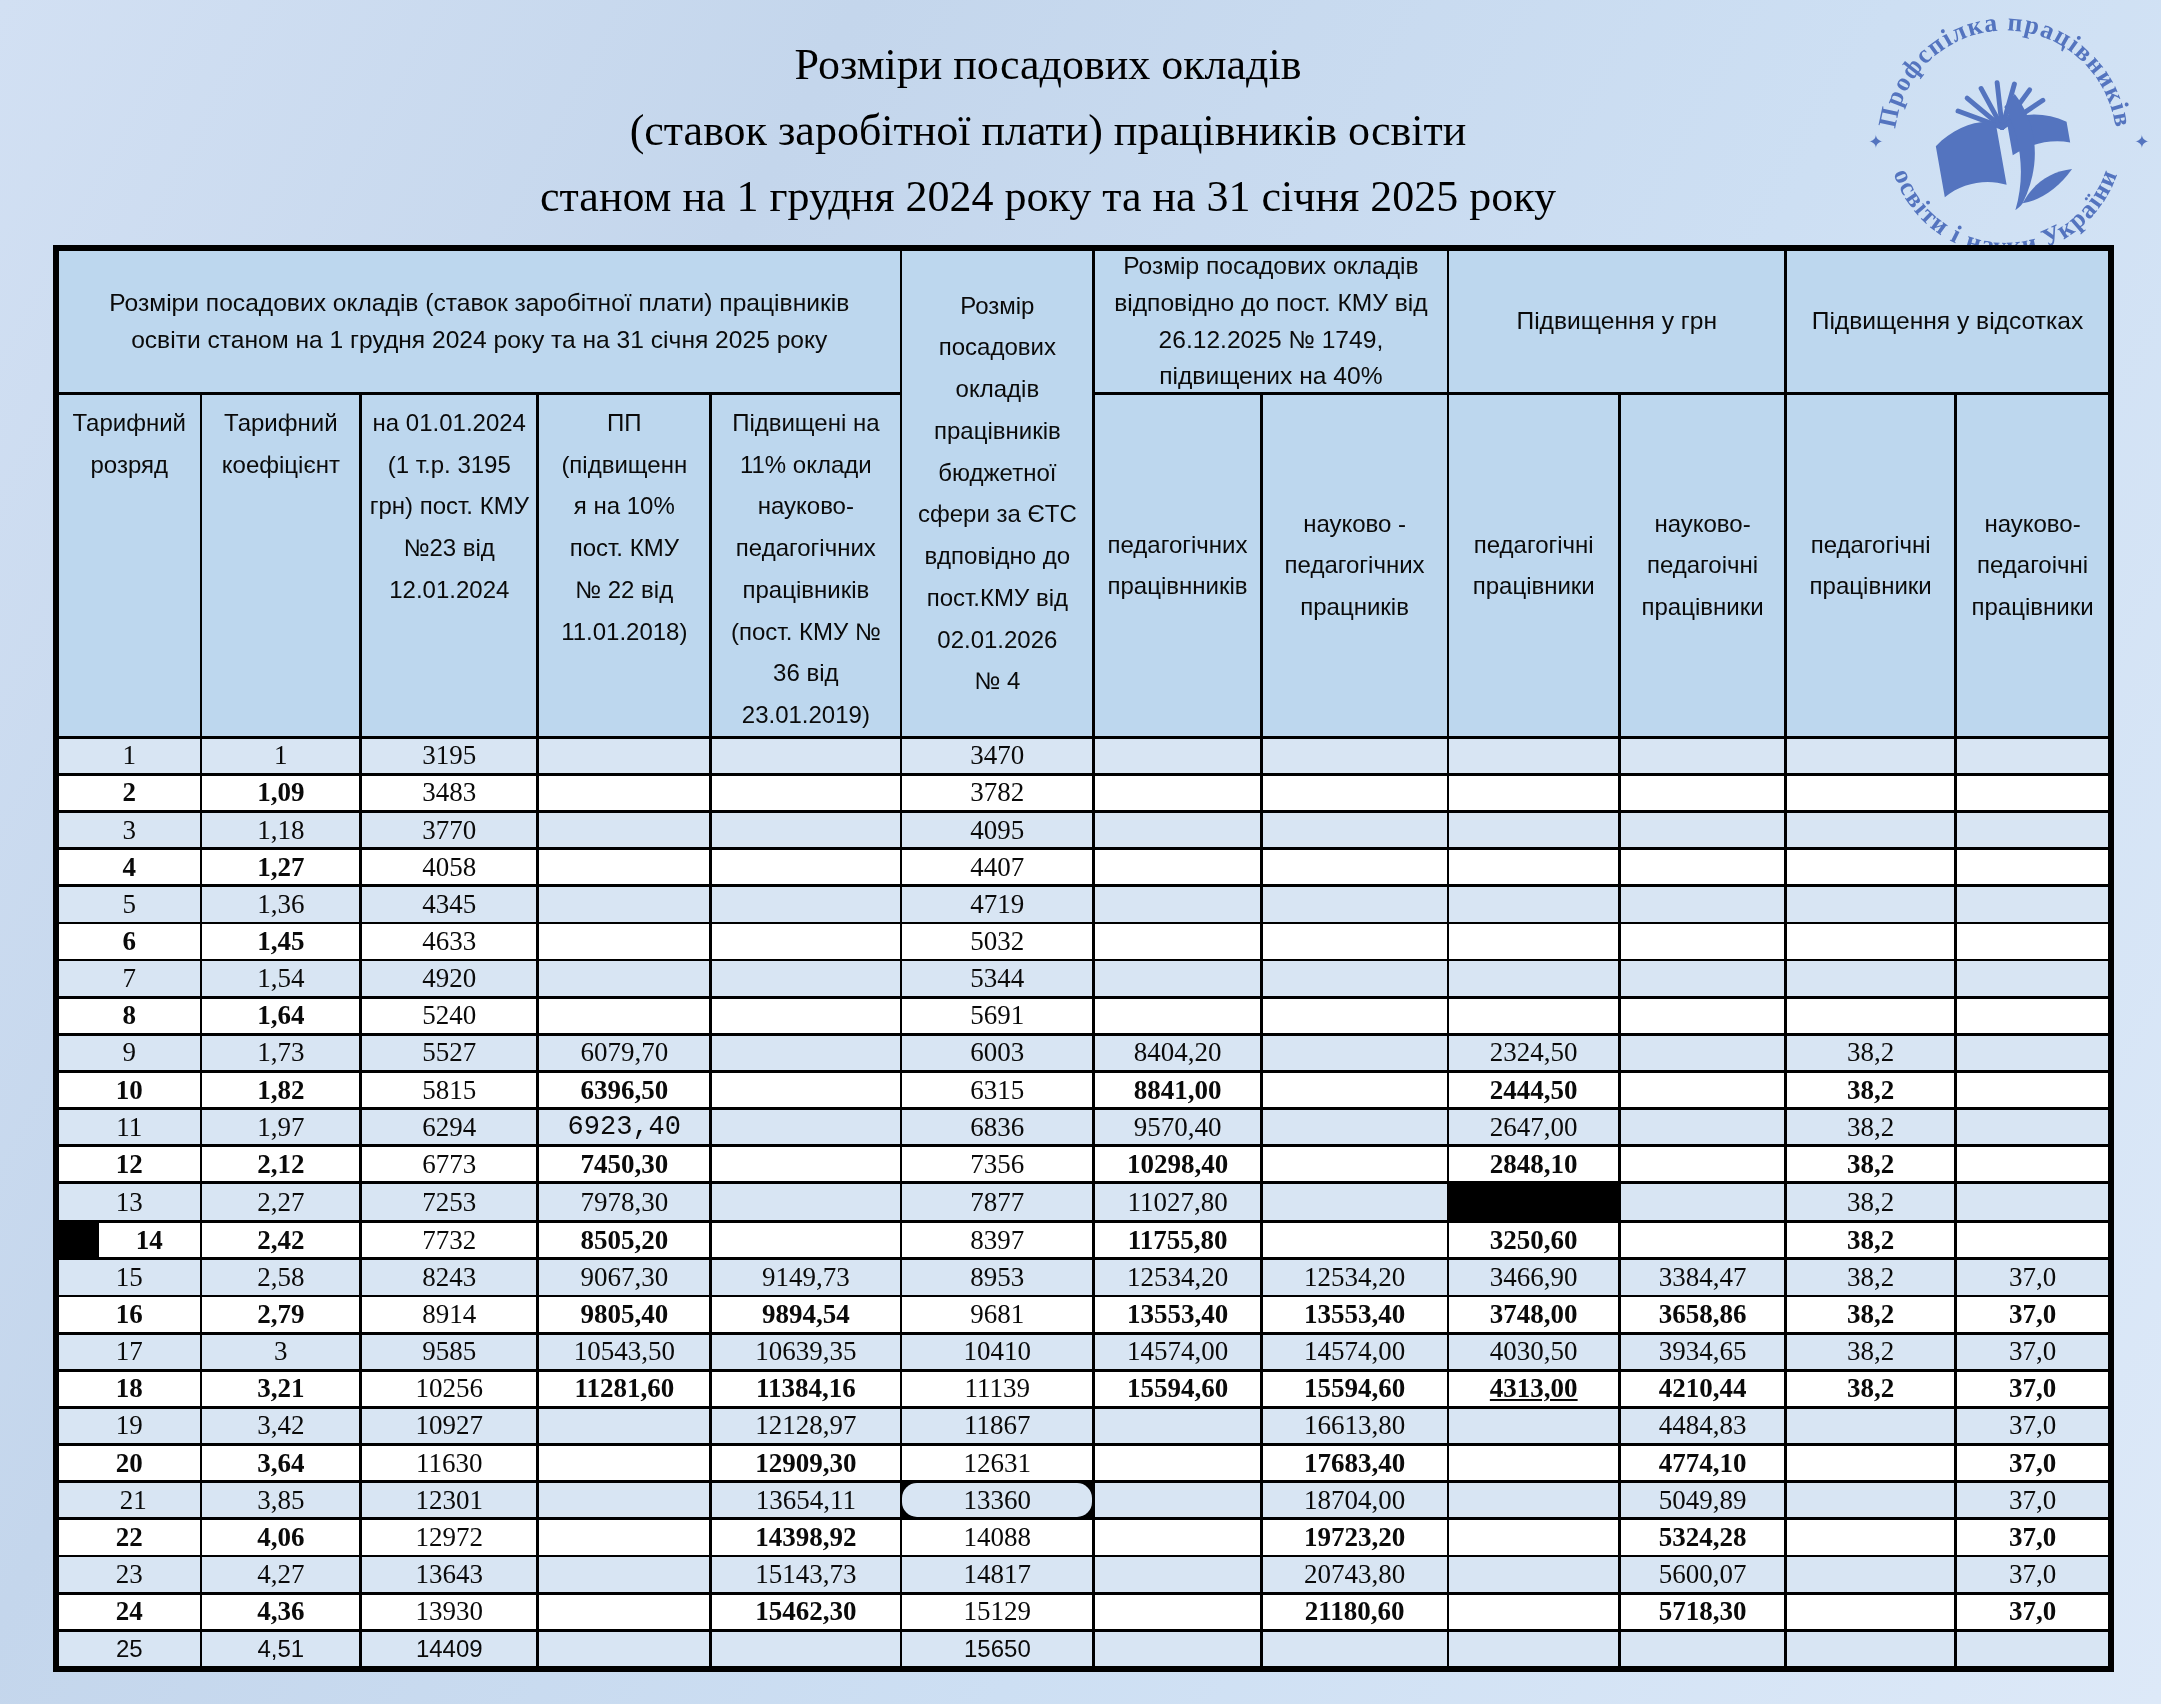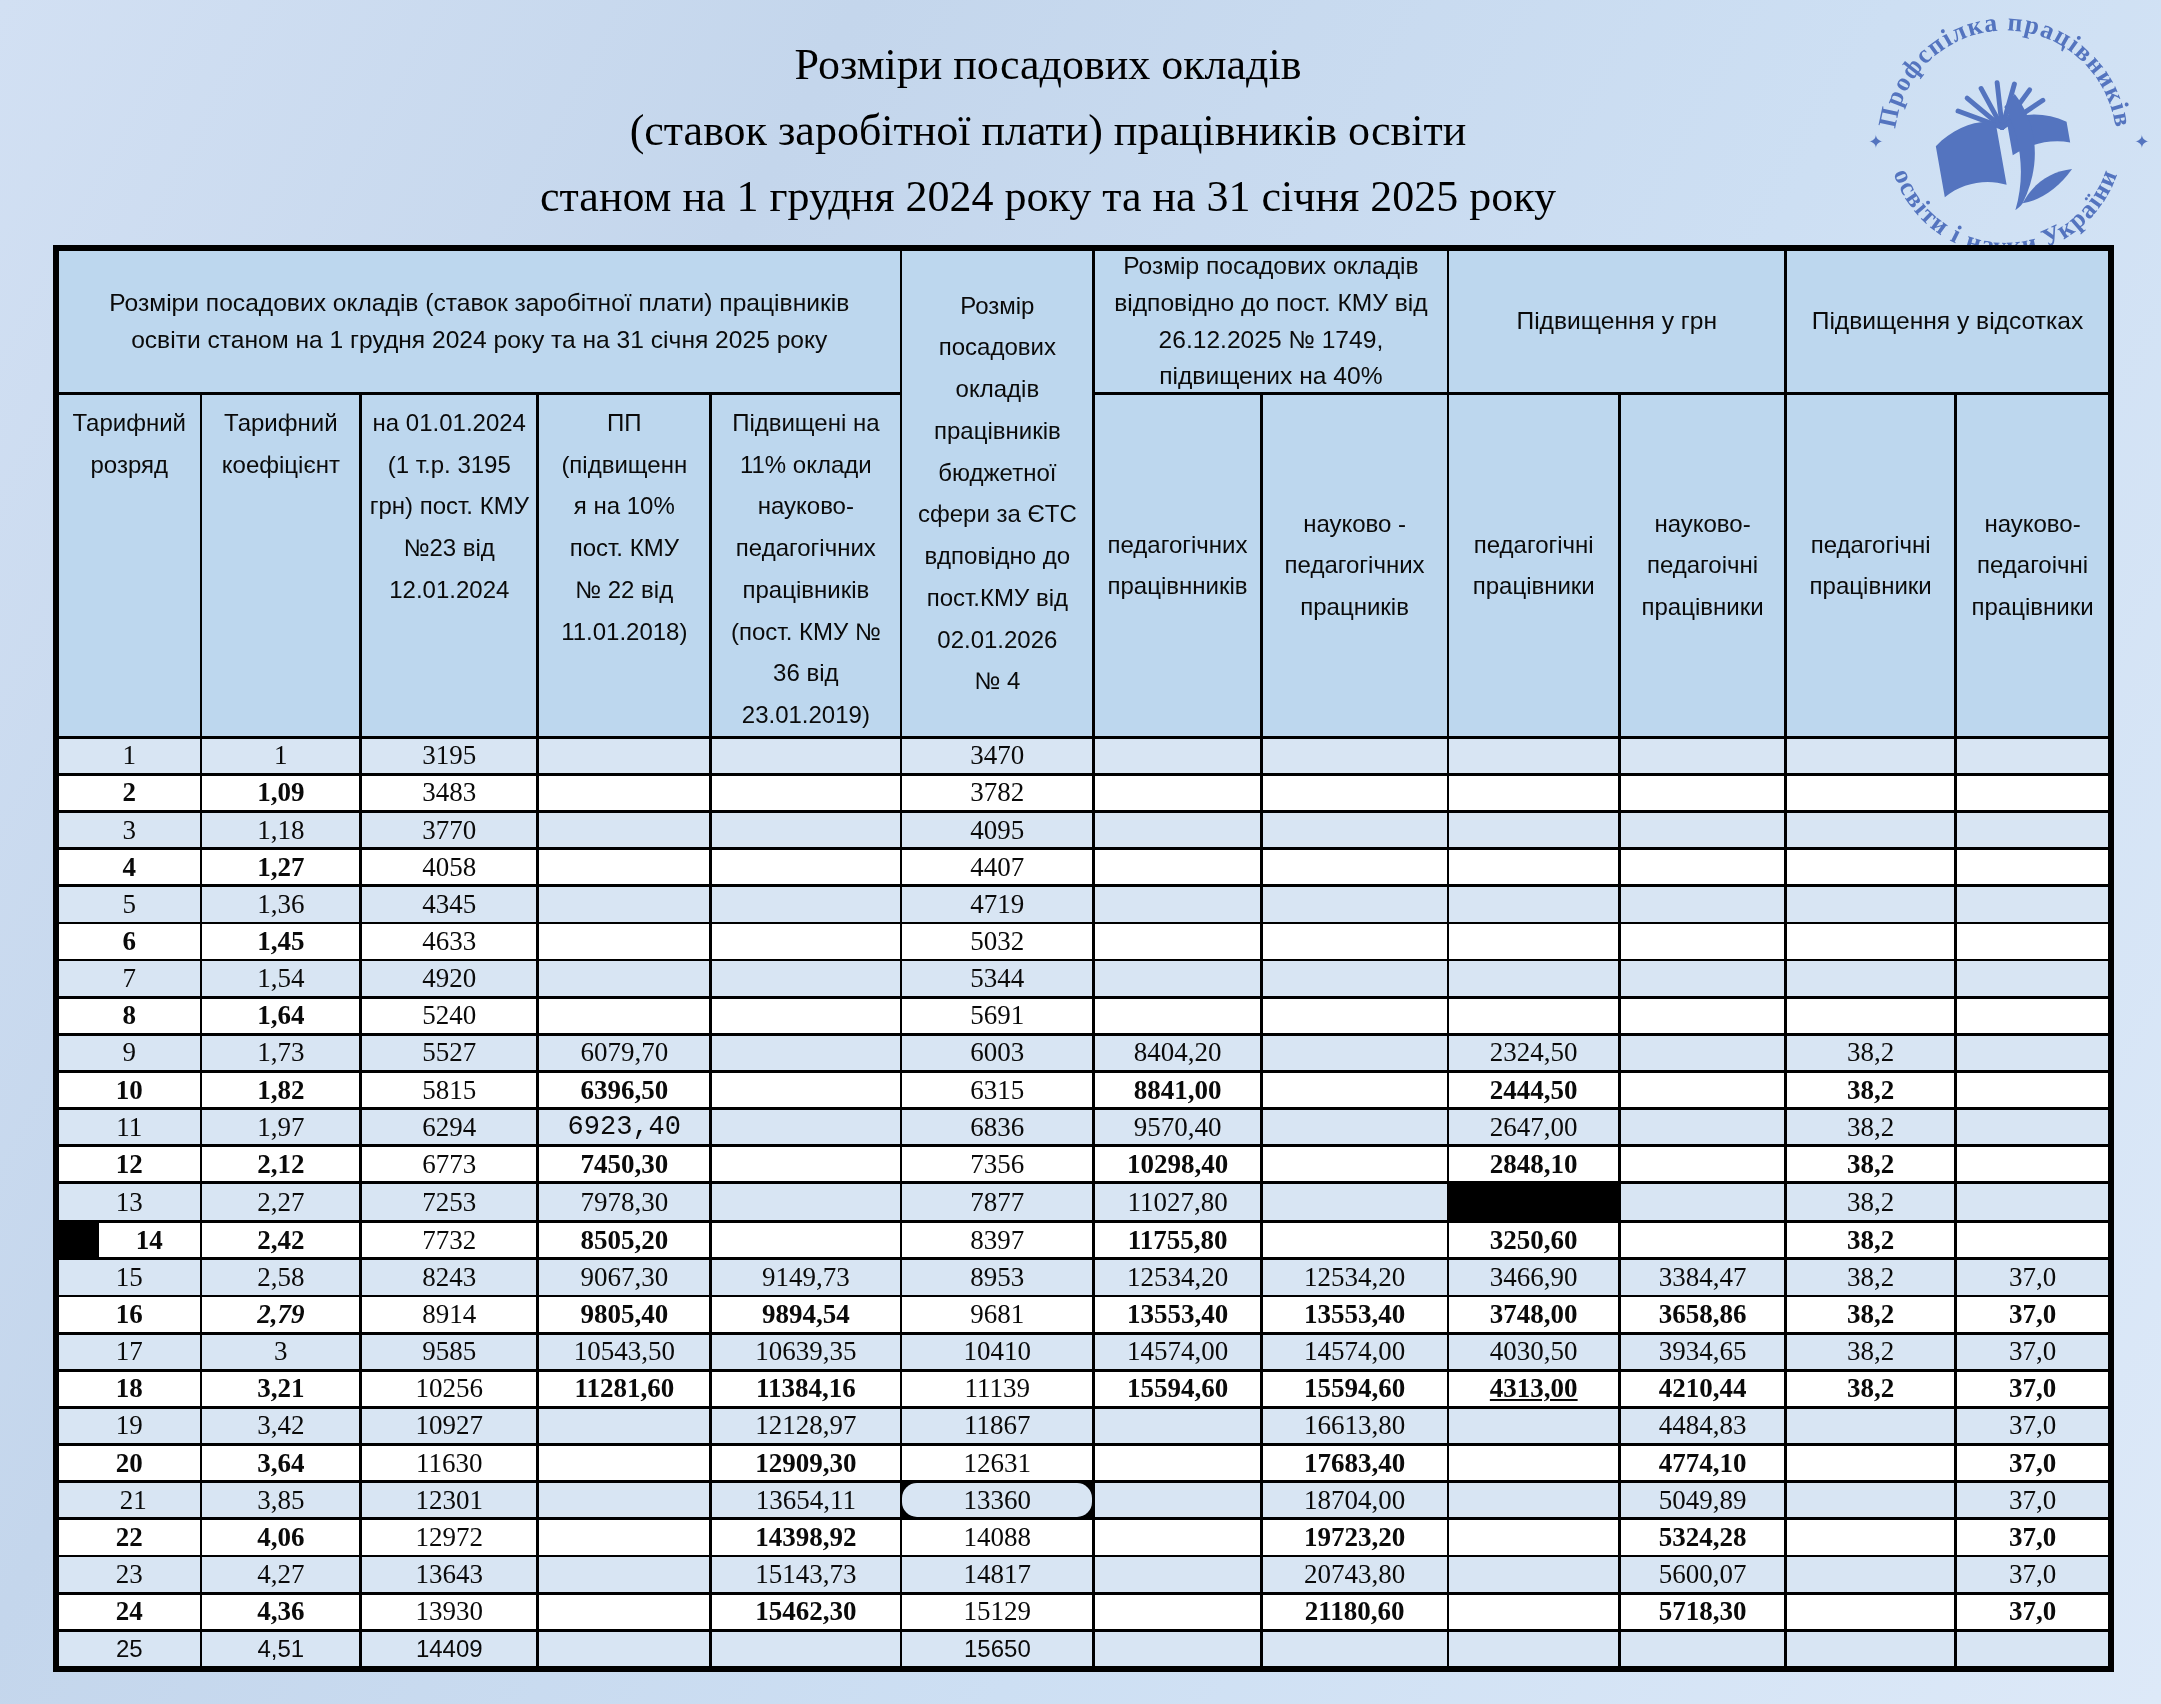--- a/index.html
+++ b/index.html
@@ -311,21 +311,21 @@
       <div class="cell data odd" style="grid-area: 17 / 4;">9067,30</div>
       <div class="cell data odd" style="grid-area: 17 / 5;">9149,73</div>
       <div class="cell data odd" style="grid-area: 17 / 6;">8953</div>
       <div class="cell data odd" style="grid-area: 17 / 7;">12534,20</div>
       <div class="cell data odd" style="grid-area: 17 / 8;">12534,20</div>
       <div class="cell data odd" style="grid-area: 17 / 9;">3466,90</div>
       <div class="cell data odd" style="grid-area: 17 / 10;">3384,47</div>
       <div class="cell data odd" style="grid-area: 17 / 11;">38,2</div>
       <div class="cell data odd" style="grid-area: 17 / 12;">37,0</div>
       <div class="cell data even b" style="grid-area: 18 / 1;">16</div>
-      <div class="cell data even b" style="grid-area: 18 / 2; font-style: italic;">2,79</div>
+      <div class="cell data even b" style="grid-area: 18 / 2;">2,79</div>
       <div class="cell data even" style="grid-area: 18 / 3;">8914</div>
       <div class="cell data even b" style="grid-area: 18 / 4;">9805,40</div>
       <div class="cell data even b" style="grid-area: 18 / 5;">9894,54</div>
       <div class="cell data even" style="grid-area: 18 / 6;">9681</div>
       <div class="cell data even b" style="grid-area: 18 / 7;">13553,40</div>
       <div class="cell data even b" style="grid-area: 18 / 8;">13553,40</div>
       <div class="cell data even b" style="grid-area: 18 / 9;">3748,00</div>
       <div class="cell data even b" style="grid-area: 18 / 10;">3658,86</div>
       <div class="cell data even b" style="grid-area: 18 / 11;">38,2</div>
       <div class="cell data even b" style="grid-area: 18 / 12;">37,0</div>

